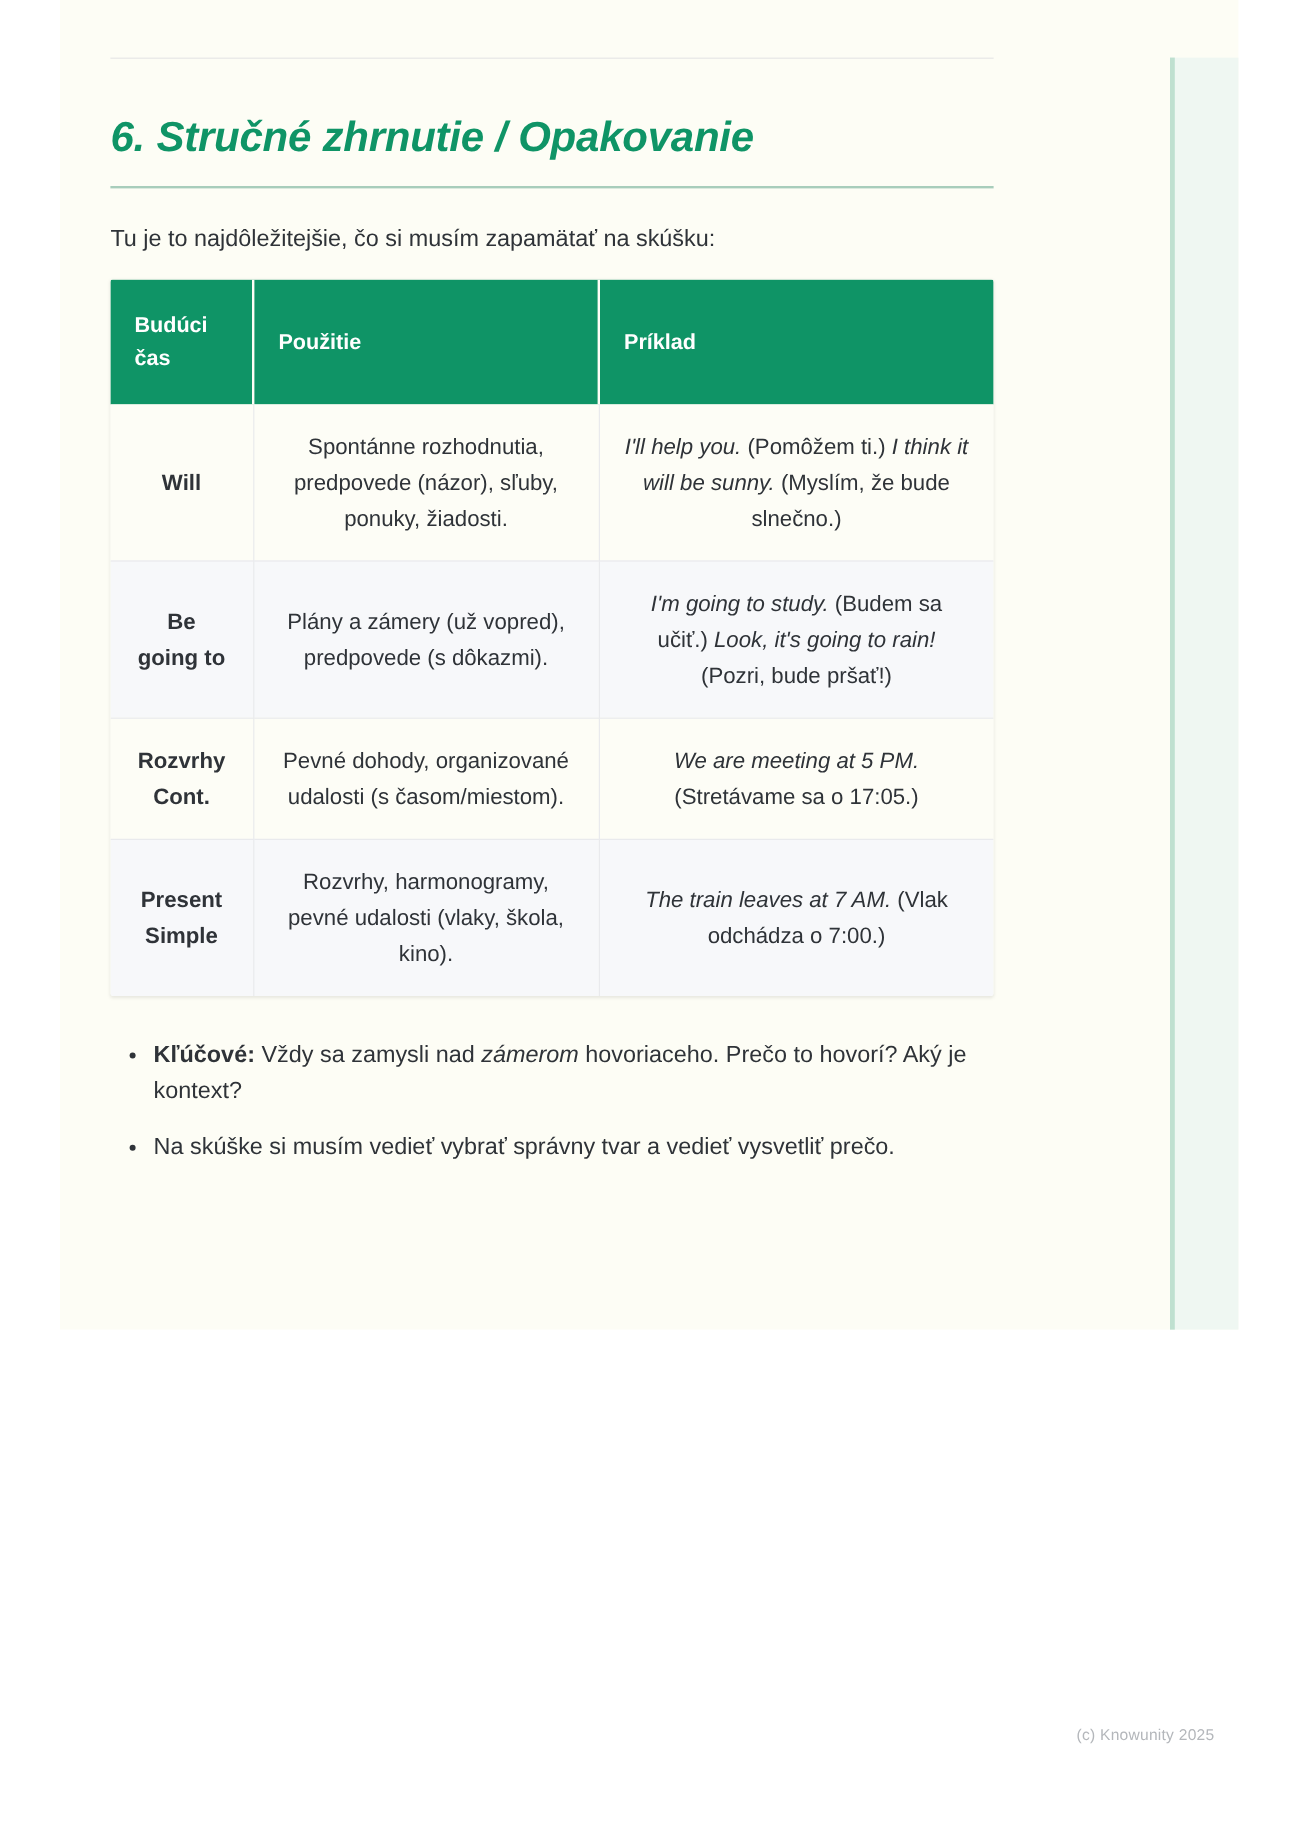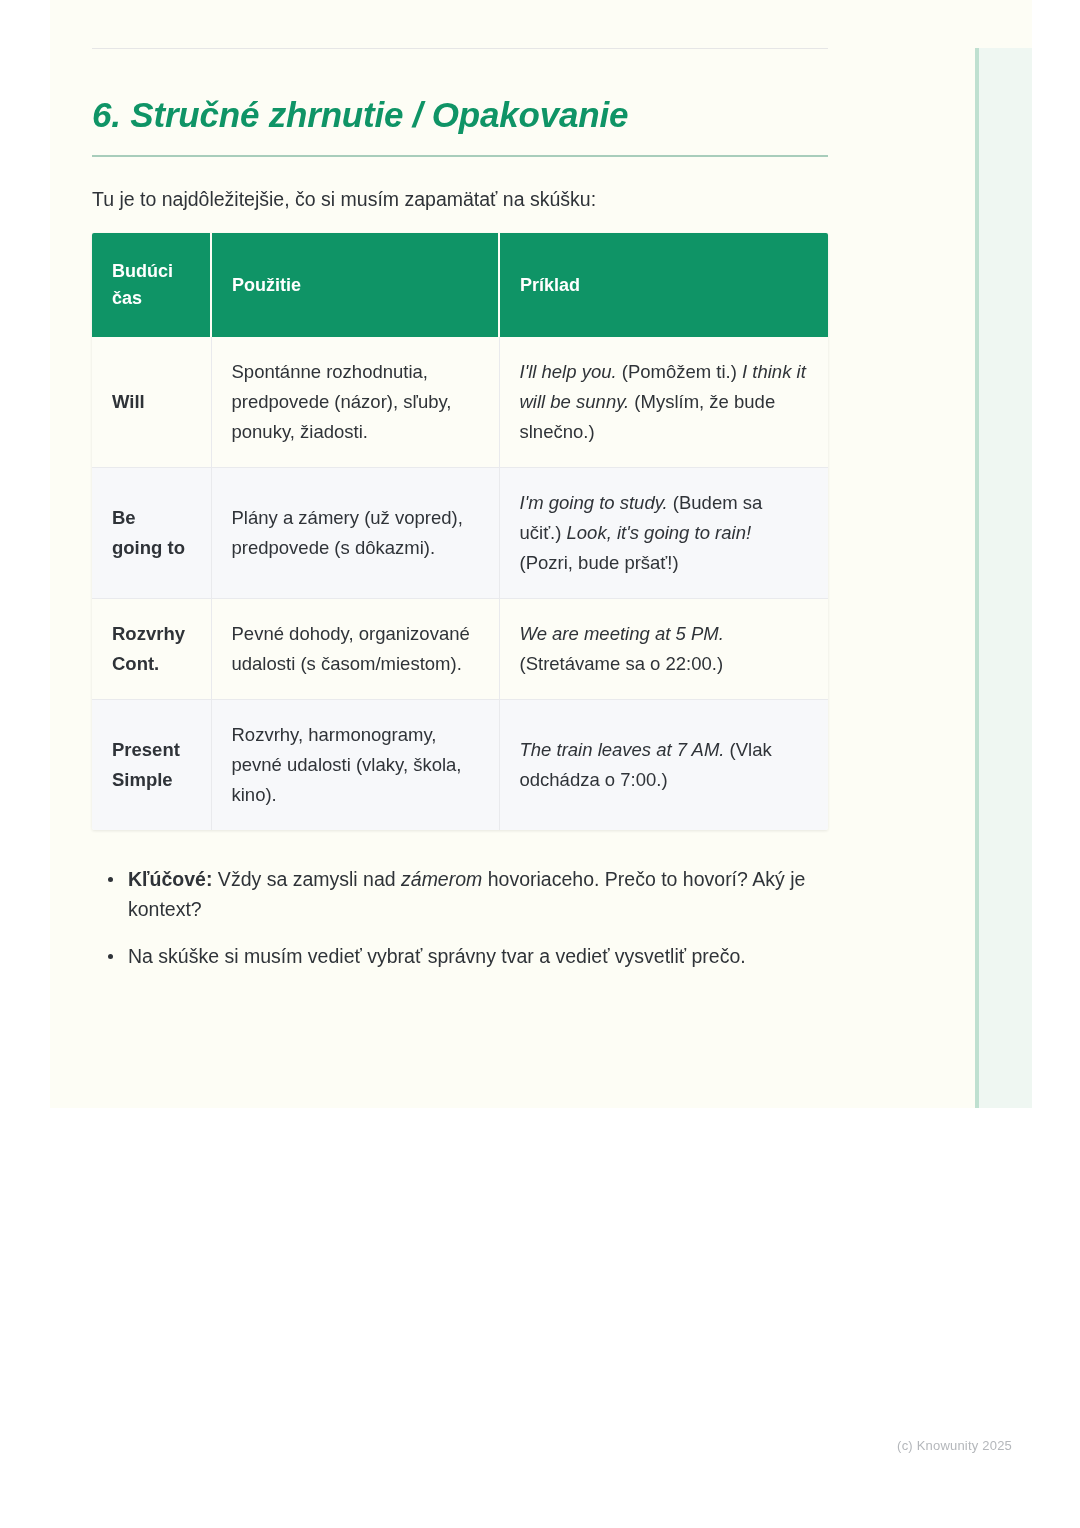--- a/index.html
+++ b/index.html
@@ -111,20 +111,21 @@
 
   table.summary tbody td {
     font-size: 18.5px;
     color: #2f3338;
     vertical-align: middle;
     padding: 20px 20px;
     line-height: 1.62;
     border-right: 1px solid #e9eaed;
     border-bottom: 1px solid #e9eaed;
     box-sizing: border-box;
+    text-align: center;
   }
   table.summary tbody td:last-child { border-right: none; }
   table.summary tbody tr:last-child td { border-bottom: none; }
 
   table.summary tbody tr:nth-child(odd)  td { background: #fdfdf6; }
   table.summary tbody tr:nth-child(even) td { background: #f7f8fa; }
 
   td.tense {
     font-weight: 700;
     padding-left: 22px;
@@ -208,21 +209,21 @@
               <td class="ex"><em>I'll help you.</em><span> (Pomôžem ti.) </span><em>I think it will be sunny.</em><span> (Myslím, že bude slnečno.)</span></td>
             </tr>
             <tr>
               <td class="tense">Be going to</td>
               <td>Plány a zámery (už vopred), predpovede (s dôkazmi).</td>
               <td class="ex"><em>I'm going to study.</em><span> (Budem sa učiť.) </span><em>Look, it's going to rain!</em><span> (Pozri, bude pršať!)</span></td>
             </tr>
             <tr>
               <td class="tense">Rozvrhy Cont.</td>
               <td>Pevné dohody, organizované udalosti (s časom/miestom).</td>
-              <td class="ex"><em>We are meeting at 5 PM.</em><span> (Stretávame sa o 22:00.)</span></td>
+              <td class="ex"><em>We are meeting at 5 PM.</em><span> (Stretávame sa o 17:05.)</span></td>
             </tr>
             <tr>
               <td class="tense">Present Simple</td>
               <td>Rozvrhy, harmonogramy, pevné udalosti (vlaky, škola, kino).</td>
               <td class="ex"><em>The train leaves at 7 AM.</em><span> (Vlak odchádza o 7:00.)</span></td>
             </tr>
           </tbody>
       </table>
     </div>
 

